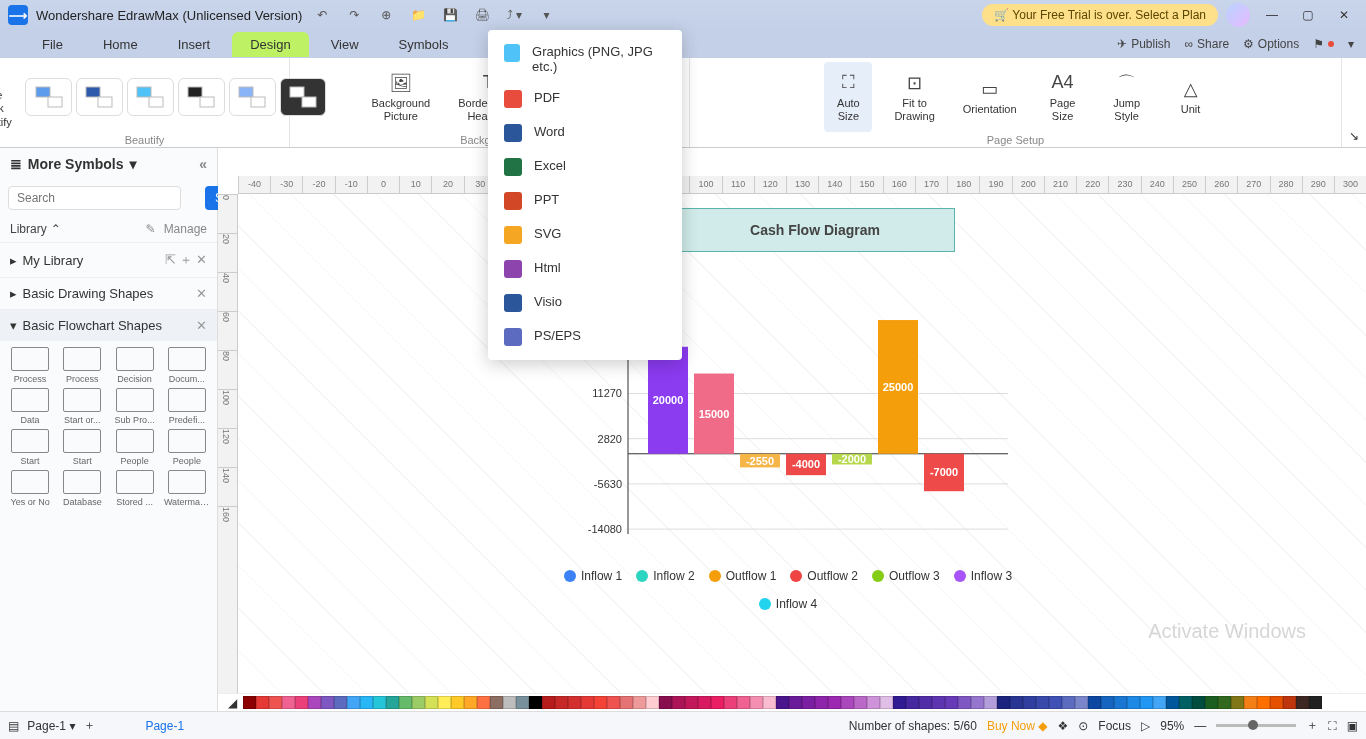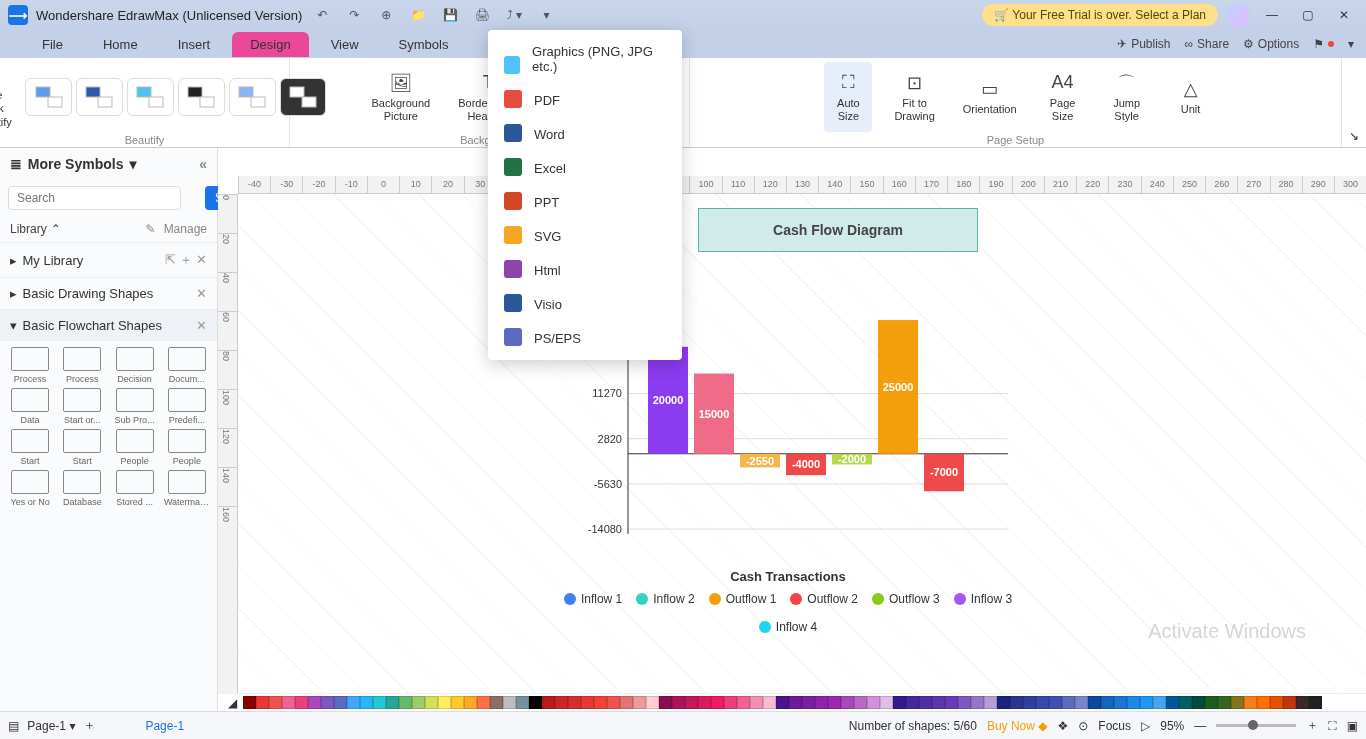--- a/index.html
+++ b/index.html
@@ -11,21 +11,21 @@
 .title { font-size: 13px; color: #222; font-weight: 500; }
 .tb-icon { width: 24px; height: 24px; display: flex; align-items: center; justify-content: center; color: #555; cursor: pointer; }
 .tb-spacer { flex: 1; }
 .trial-badge { background: #ffe08a; border-radius: 14px; padding: 4px 12px; font-size: 12px; color: #5a4600; font-weight: 500; }
 .avatar { width: 24px; height: 24px; border-radius: 50%; background: linear-gradient(135deg,#b9d4ff,#e5b9ff); }
 .win-btn { width: 28px; height: 24px; display: flex; align-items: center; justify-content: center; cursor: pointer; }
 
 
 .menubar { height: 28px; background: #c4d0e8; display: flex; align-items: center; padding-left: 24px; gap: 4px; }
 .menu-item { padding: 5px 18px; font-size: 13px; cursor: pointer; border-radius: 6px 6px 0 0; }
-.menu-item.active { background: #ec4899; font-weight: 500; }
+.menu-item.active { background: #bef264; font-weight: 500; }
 .menu-right { margin-left: auto; padding-right: 12px; display: flex; gap: 14px; align-items: center; font-size: 12px; color: #444; }
 .menu-right-item { display: flex; align-items: center; gap: 4px; cursor: pointer; }
 .red-dot { width: 6px; height: 6px; background: #e74c3c; border-radius: 50%; display: inline-block; }
 
 
 .ribbon { height: 90px; background: #fff; display: flex; border-bottom: 1px solid #ccc; }
 .ribbon-group { display: flex; flex-direction: column; align-items: center; border-right: 1px solid #e5e5e5; padding: 4px 6px; }
 .ribbon-group-items { display: flex; gap: 4px; flex: 1; align-items: center; }
 .ribbon-group-label { font-size: 11px; color: #888; padding: 2px 0; }
 .ribbon-btn { display: flex; flex-direction: column; align-items: center; justify-content: center; padding: 4px 6px; cursor: pointer; border-radius: 4px; gap: 2px; min-width: 48px; }
@@ -61,37 +61,37 @@
 .shape-box { width: 38px; height: 24px; border: 1px solid #888; border-radius: 2px; }
 .shape-lbl { font-size: 9px; color: #666; white-space: nowrap; overflow: hidden; text-overflow: ellipsis; max-width: 46px; }
 
 
 .canvas-wrap { position: absolute; left: 218px; right: 0; top: 148px; bottom: 46px; background: #fff; overflow: hidden; }
 .ruler-h { position: absolute; left: 20px; right: 0; top: 28px; height: 18px; background: #f2f2f2; border-bottom: 1px solid #ccc; display: flex; font-size: 9px; color: #777; }
 .ruler-h span { width: 39px; border-left: 1px solid #ccc; text-align: center; padding-top: 3px; }
 .ruler-v { position: absolute; left: 0; top: 46px; bottom: 0; width: 20px; background: #f2f2f2; border-right: 1px solid #ccc; display: flex; flex-direction: column; font-size: 9px; color: #777; }
 .ruler-v span { height: 39px; border-top: 1px solid #ccc; writing-mode: vertical-lr; padding-left: 3px; }
 .canvas { position: absolute; left: 20px; top: 46px; right: 0; bottom: 0; background: #fff; background-image: repeating-linear-gradient(45deg, #f5f5f5 0 1px, transparent 1px 30px); }
-.chart-title-box { position: absolute; left: 460px; top: 14px; width: 280px; height: 44px; background: #d0ebe9; border: 1px solid #5bb4ac; display: flex; align-items: center; justify-content: center; font-weight: 600; font-size: 14px; color: #444; }
+.chart-title-box { position: absolute; left: 437px; top: 14px; width: 280px; height: 44px; background: #d0ebe9; border: 1px solid #5bb4ac; display: flex; align-items: center; justify-content: center; font-weight: 600; font-size: 14px; color: #444; }
 
 
 .chart { position: absolute; left: 320px; top: 100px; width: 460px; height: 270px; }
 .axis { stroke: #333; stroke-width: 1; }
 .grid { stroke: #ddd; stroke-width: 1; }
 .tick-label { font-size: 11px; fill: #333; text-anchor: end; }
 .bar-label { font-size: 11px; fill: #fff; font-weight: 600; text-anchor: middle; }
 .legend-area { position: absolute; left: 320px; top: 375px; width: 460px; }
 .legend-title { text-align: center; font-size: 13px; font-weight: 600; margin-bottom: 8px; }
 .legend-items { display: flex; flex-wrap: wrap; justify-content: center; gap: 14px; }
 .legend-item { display: flex; align-items: center; gap: 5px; font-size: 12px; font-weight: 500; }
 .legend-dot { width: 12px; height: 12px; border-radius: 50%; }
 
 
 .export-menu { position: absolute; left: 488px; top: 30px; width: 194px; background: #fff; border-radius: 4px; box-shadow: 0 4px 18px rgba(0,0,0,.2); padding: 6px 0; z-index: 1000; }
-.export-item { display: flex; align-items: flex-end; gap: 12px; padding: 8px 16px; cursor: pointer; font-size: 13px; }
+.export-item { display: flex; align-items: flex-start; gap: 12px; padding: 8px 16px; cursor: pointer; font-size: 13px; }
 .export-ico { width: 18px; height: 18px; border-radius: 3px; }
 
 
 .colorbar { position: absolute; left: 218px; right: 0; bottom: 28px; height: 18px; display: flex; align-items: center; padding-left: 10px; background: #fff; border-top: 1px solid #eee; }
 .colorbar .sw { width: 13px; height: 13px; border: 1px solid rgba(0,0,0,.15); cursor: pointer; }
 
 
 .statusbar { position: absolute; left: 0; right: 0; bottom: 0; height: 28px; background: #f5f7fa; border-top: 1px solid #ddd; display: flex; align-items: center; padding: 0 8px; font-size: 12px; gap: 10px; }
 .statusbar .left { display: flex; align-items: center; gap: 8px; }
 .statusbar .center { color: #1a73e8; margin-left: 40px; }
@@ -435,21 +435,20 @@
         <rect x="228" y="159.7674418604651" width="40" height="21.395348837209298" fill="#ef4a4a"></rect>
         <text class="bar-label" x="248" y="174.46511627906978">-4000</text>
         <rect x="274" y="159.7674418604651" width="40" height="10.697674418604663" fill="#b7d84c"></rect>
         <text class="bar-label" x="294" y="169.11627906976744">-2000</text>
         <rect x="320" y="26.046511627906966" width="40" height="133.72093023255815" fill="#f59e0b"></rect>
         <text class="bar-label" x="340" y="96.90697674418604">25000</text>
         <rect x="366" y="159.7674418604651" width="40" height="37.44186046511629" fill="#ef4a4a"></rect>
         <text class="bar-label" x="386" y="182.48837209302326">-7000</text>
       </svg>
     <div class="legend-area">
-      <div class="legend-title">Cash Transactions</div>
       <div class="legend-items" id="legend-items">
           <div class="legend-item">
             <span class="legend-dot" style="background:#3b82f6"></span>
             <span>Inflow 1</span>
           </div>
           <div class="legend-item">
             <span class="legend-dot" style="background:#2dd4bf"></span>
             <span>Inflow 2</span>
           </div>
           <div class="legend-item">

